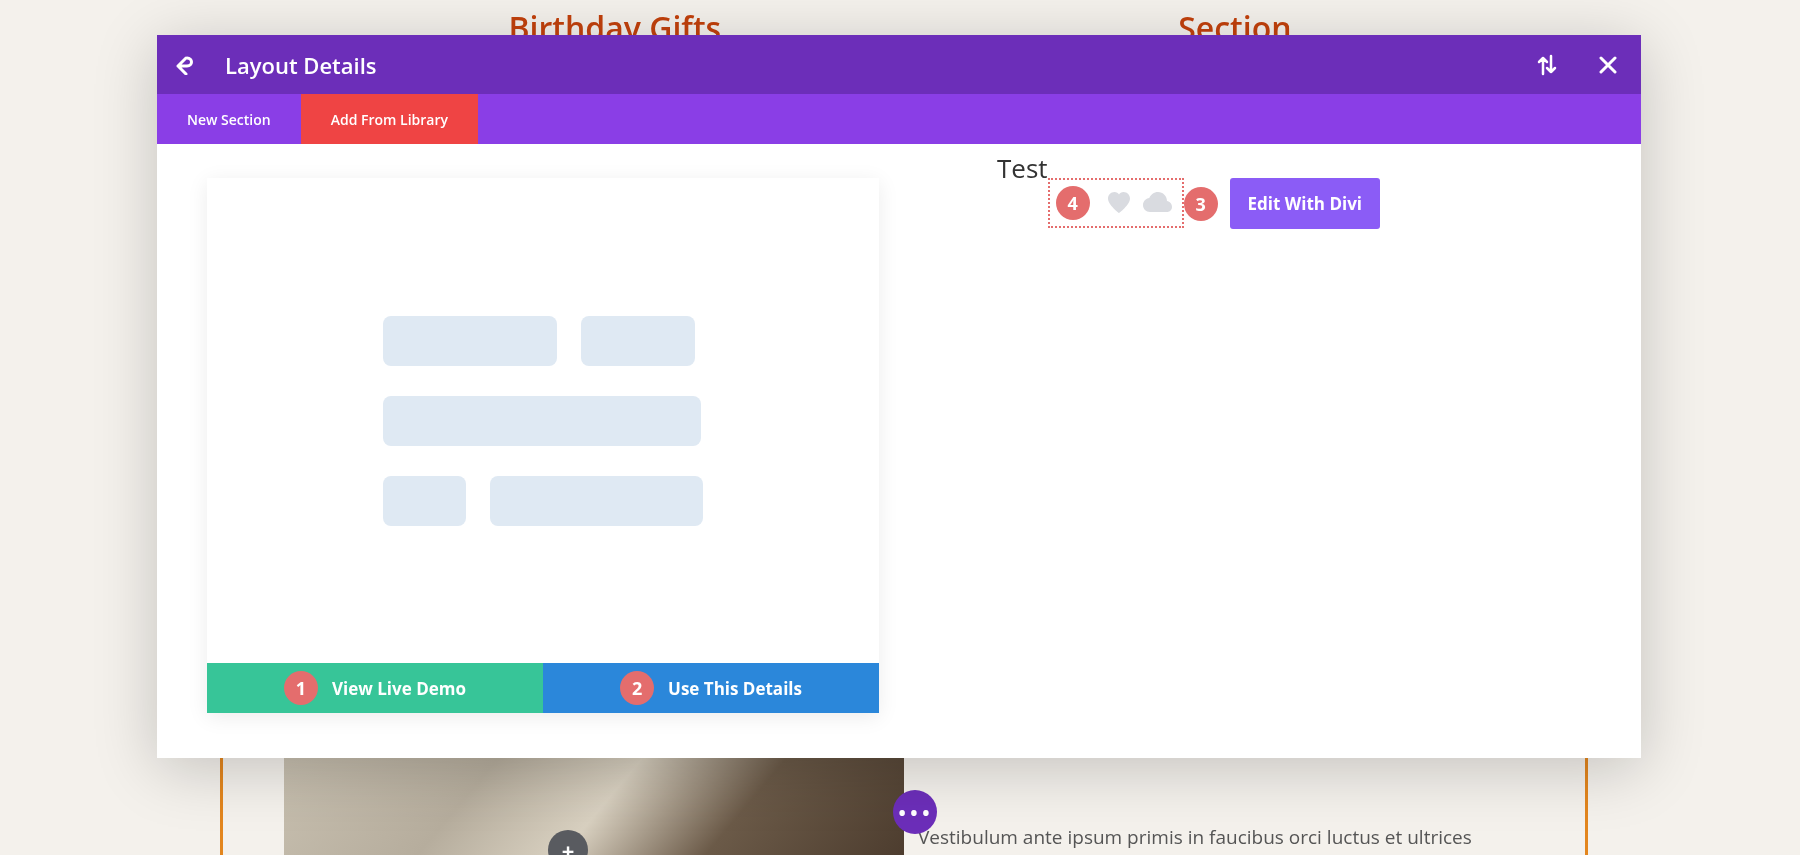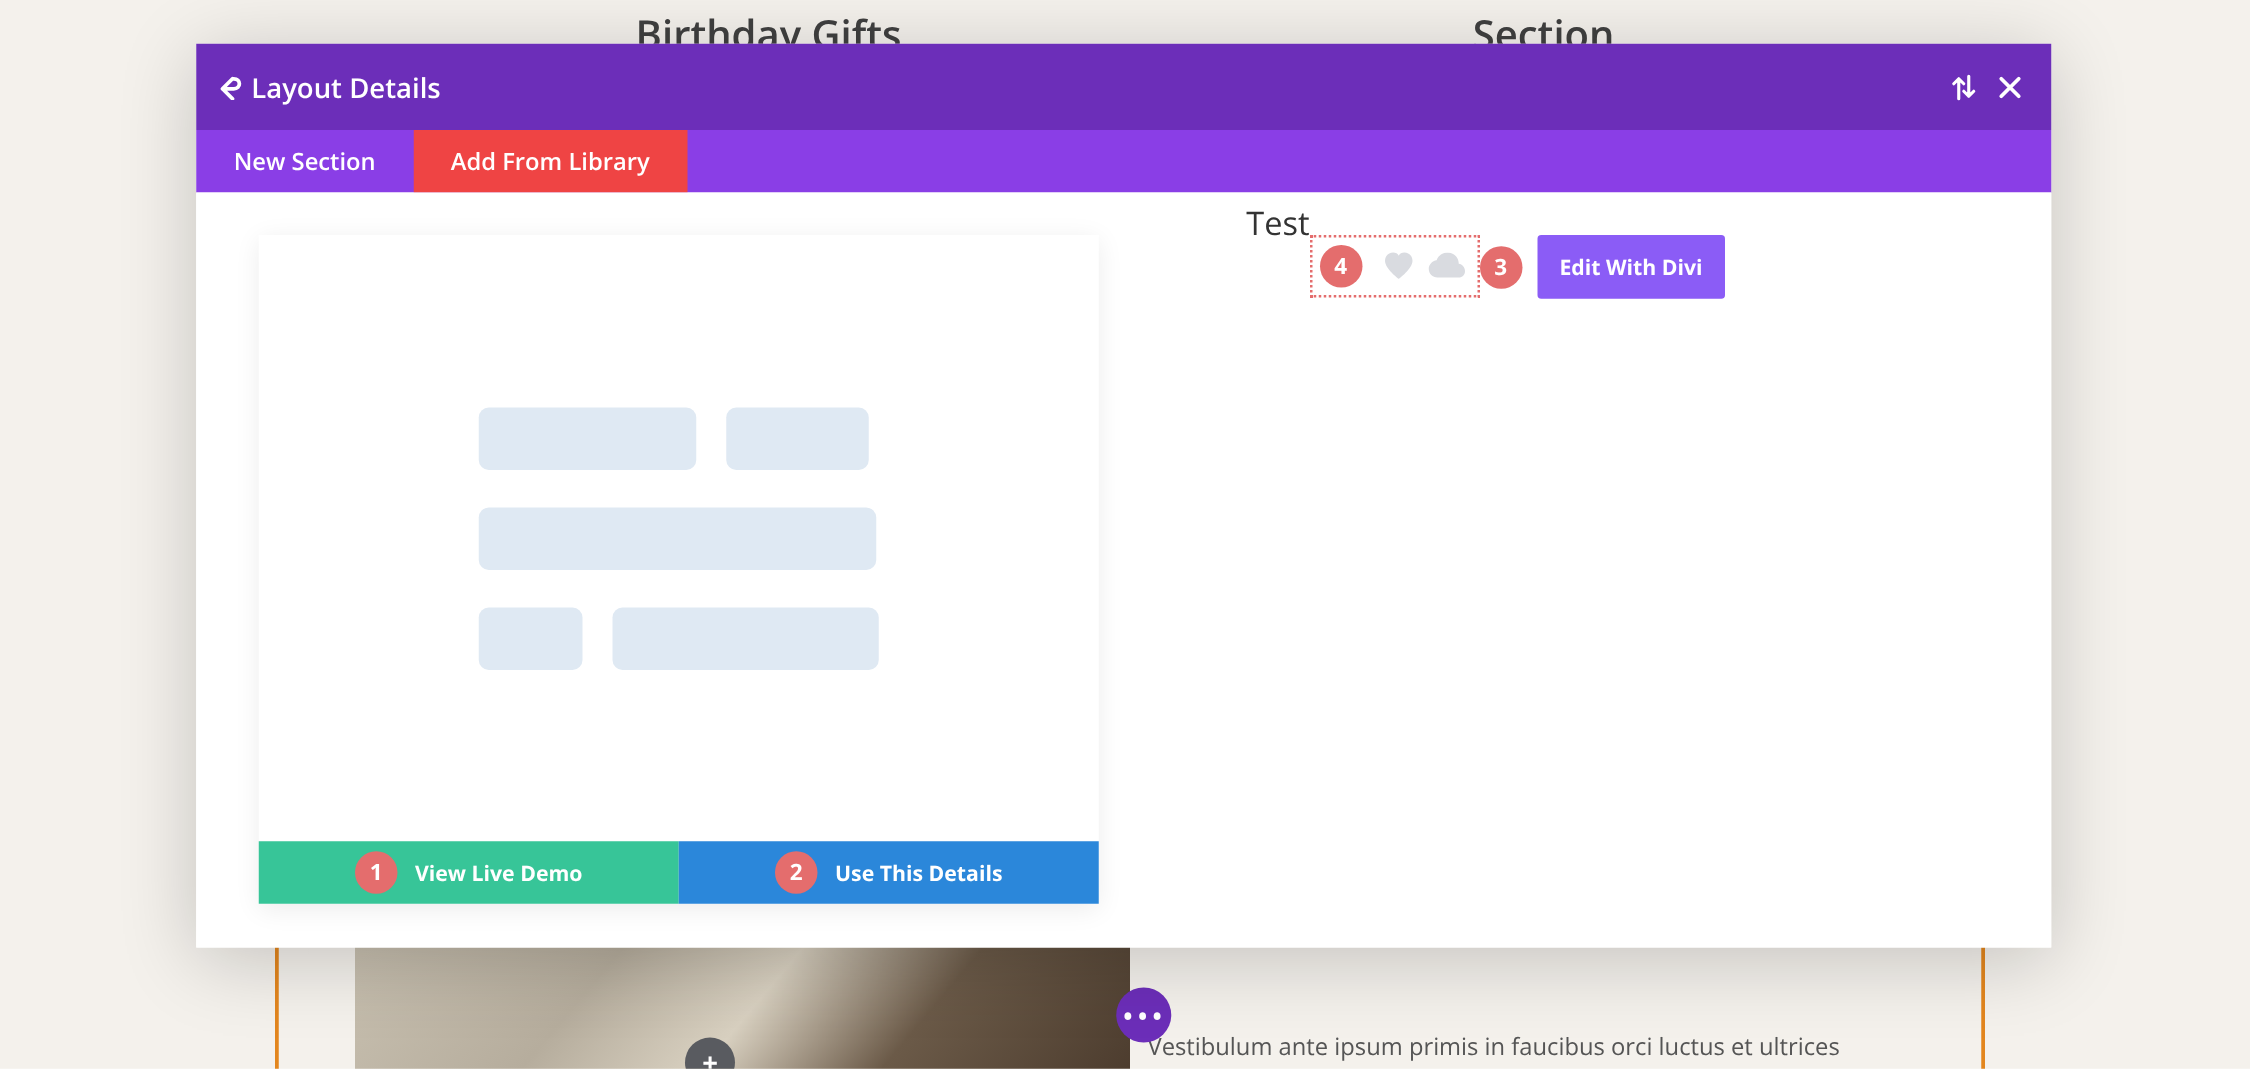--- a/index.html
+++ b/index.html
@@ -18,21 +18,21 @@
     top: 0;
     left: 0;
     width: 100%;
     display: flex;
     justify-content: space-around;
     padding: 0 280px;
   }
   .bg-heading {
     font-size: 32px;
     font-weight: 600;
-    color: #404040;
+    color: #c2410c;
     padding-top: 6px;
   }
   .bg-orange-box {
     position: absolute;
     left: 220px;
     top: 754px;
     width: 1368px;
     height: 110px;
     border: 3px solid #e3861e;
     border-top: none;
@@ -96,25 +96,25 @@
     height: 723px;
     background: #fff;
     box-shadow: 0 10px 60px rgba(0,0,0,0.2);
     display: flex;
     flex-direction: column;
     z-index: 10;
   }
   .modal-header {
     background: #6c2eb9;
     color: #fff;
-    height: 69px;
+    height: 59px;
     display: flex;
     align-items: center;
     padding: 0 24px 0 18px;
-    gap: 2px;
+    gap: 26px;
   }
   .modal-header .back-icon {
     font-size: 22px;
     cursor: pointer;
     display: flex;
     align-items: center;
   }
   .modal-header .title {
     font-size: 22px;
     font-weight: 600;
@@ -131,21 +131,21 @@
     background: #8a3ee6;
     height: 50px;
     display: flex;
     align-items: stretch;
   }
   .modal-tab {
     padding: 0 30px;
     display: flex;
     align-items: center;
     color: #fff;
-    font-size: 19px;
+    font-size: 14px;
     font-weight: 600;
     cursor: pointer;
   }
   .modal-tab.active {
     background: #ef4444;
   }
 
   .modal-body {
     flex: 1;
     background: #fff;

